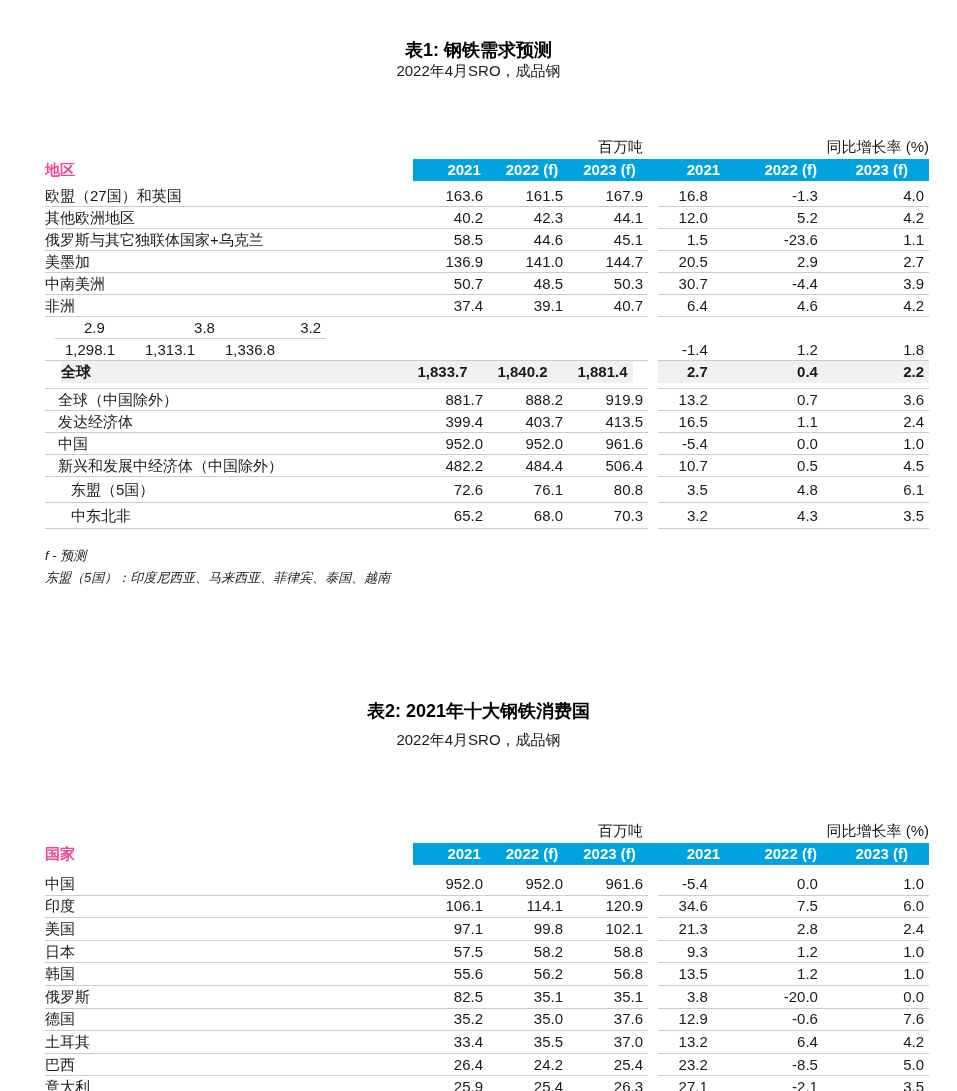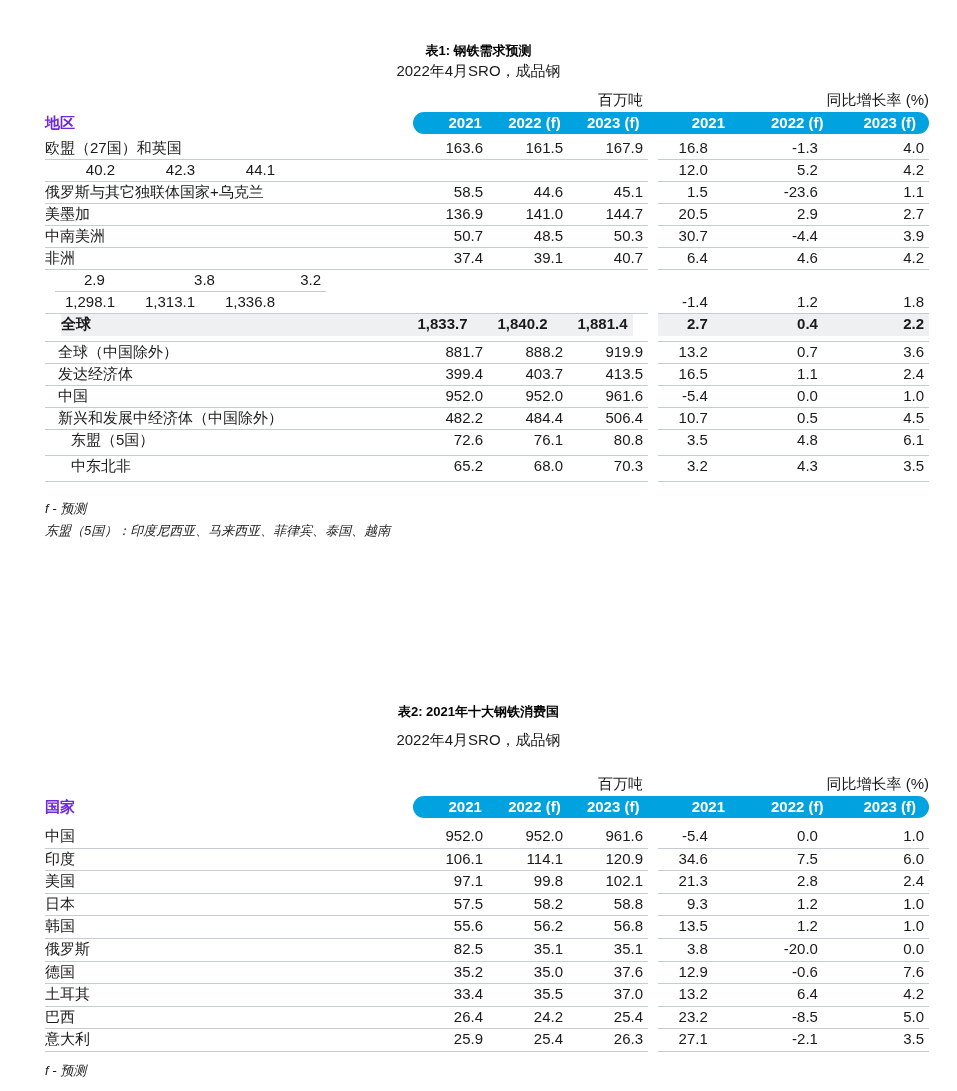--- a/index.html
+++ b/index.html
@@ -9,49 +9,49 @@
     --hl:#EEF0F2;
     --text:#1A1A1A;
   }
   html,body{margin:0;padding:0;background:#ffffff;}
   .page{
     position:relative;width:957px;height:1091px;background:#ffffff;overflow:hidden;
     font-family:"Liberation Sans",sans-serif;color:var(--text);
   }
   .t-title{
     position:absolute;left:0;width:957px;text-align:center;
-    font-size:13px;font-weight:bold;line-height:17px;color:#000;
+    font-size:18px;font-weight:bold;line-height:17px;color:#000;
   }
   .t-subtitle{
     position:absolute;left:0;width:957px;text-align:center;
     font-size:15px;line-height:17px;
   }
   .tbl{position:absolute;left:45px;width:884px;}
   
-  .units{position:relative;height:20px;font-size:15px;}
+  .units{position:relative;height:20px;font-size:15px;margin-top:47px;}
   .units .u1{position:absolute;right:286px;bottom:2px;white-space:nowrap;}
   .units .u2{position:absolute;right:0;bottom:2px;white-space:nowrap;}
   
   .hdr-row{display:flex;height:22px;}
-  .hdr-label{width:368px;font-weight:bold;font-size:15px;line-height:22px;color:#6d28d9;}
+  .hdr-label{width:368px;font-weight:bold;font-size:15px;line-height:22px;color:#ec4899;}
   .hdr-bar{
     width:516px;height:22px;background:var(--header-bg);
-    display:flex;box-sizing:border-box;padding-right:13px;border-radius:11px;
+    display:flex;box-sizing:border-box;padding-right:21px;
   }
   .hdr-bar .hcell{
     color:var(--header-text);font-weight:bold;font-size:15px;line-height:22px;
     text-align:right;white-space:nowrap;
   }
   .hc0{width:70px}.hc1{width:80px}.hc2{width:80px}.hc3{width:87px}.hc4{width:100px}.hc5{width:94px}
   
   .rows{margin-top:4px;}
   .row{display:flex;height:22px;}
   .row.tall{height:26px;}
   .row.spacer{height:6px;}
-  .seg{box-sizing:border-box;border-bottom:1px solid var(--line);display:flex;align-items:flex-start;}
+  .seg{box-sizing:border-box;border-bottom:1px solid var(--line);display:flex;align-items:center;}
   .segA{width:603px;padding-right:5px;}
   .seggap{width:10px;}
   .segB{width:271px;padding-right:5px;gap:41px;}
   .row.highlight .seg{background:var(--hl);border-bottom:none;margin-left:16px;}
   .row.bold .cell,.row.bold .rlabel{font-weight:bold;}
   .rlabel{flex:1;font-size:15px;line-height:20px;white-space:nowrap;overflow:hidden;text-align:left;}
   .ind1{padding-left:13px;}
   .ind2{padding-left:26px;}
   .cell{font-size:15px;line-height:20px;text-align:right;white-space:nowrap;}
   .ca{width:70px}.cb{width:80px}.cc{width:80px}.cd{width:72px}.ce{width:100px}.cf{width:94px}
@@ -96,20 +96,21 @@
           </div>
           <div class="seggap"></div>
           <div class="seg segB">
             <div class="cell cd">16.8</div>
             <div class="cell ce">-1.3</div>
             <div class="cell cf">4.0</div>
           </div>
         </div>
         <div class="row">
           <div class="seg segA">
+            <div class="rlabel">其他欧洲地区</div>
             <div class="cell ca">40.2</div>
             <div class="cell cb">42.3</div>
             <div class="cell cc">44.1</div>
           </div>
           <div class="seggap"></div>
           <div class="seg segB">
             <div class="cell cd">12.0</div>
             <div class="cell ce">5.2</div>
             <div class="cell cf">4.2</div>
           </div>

